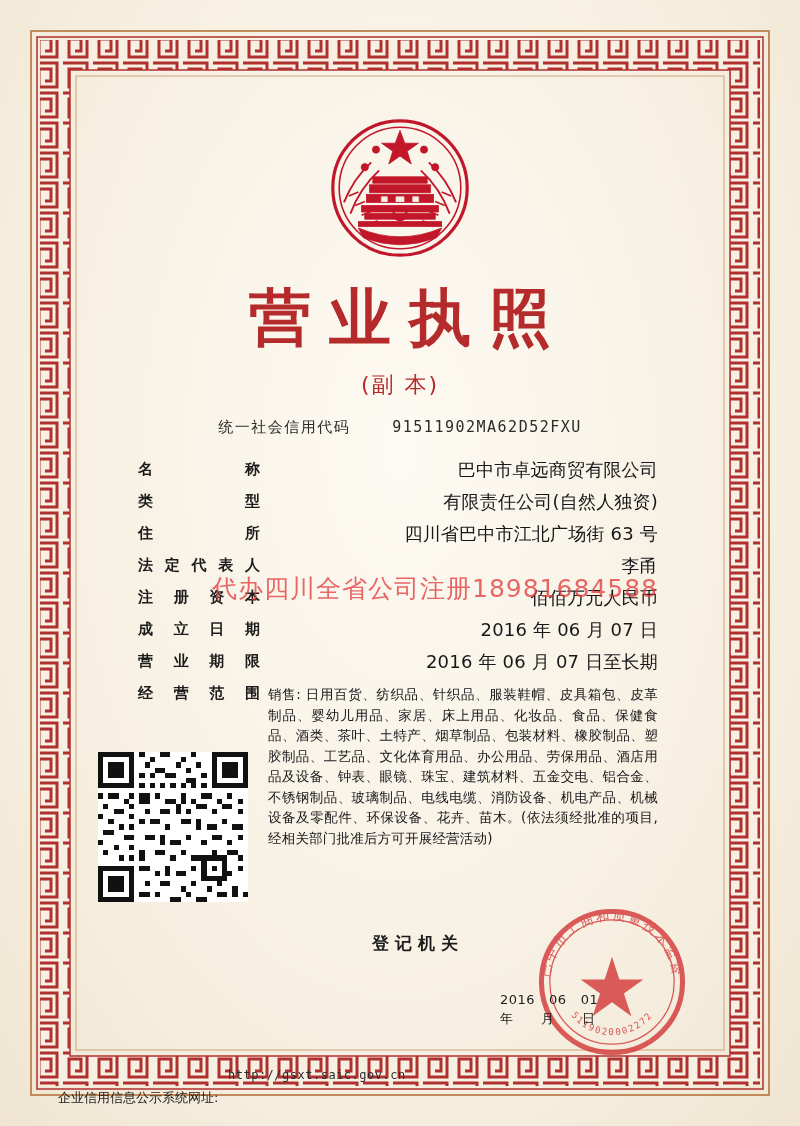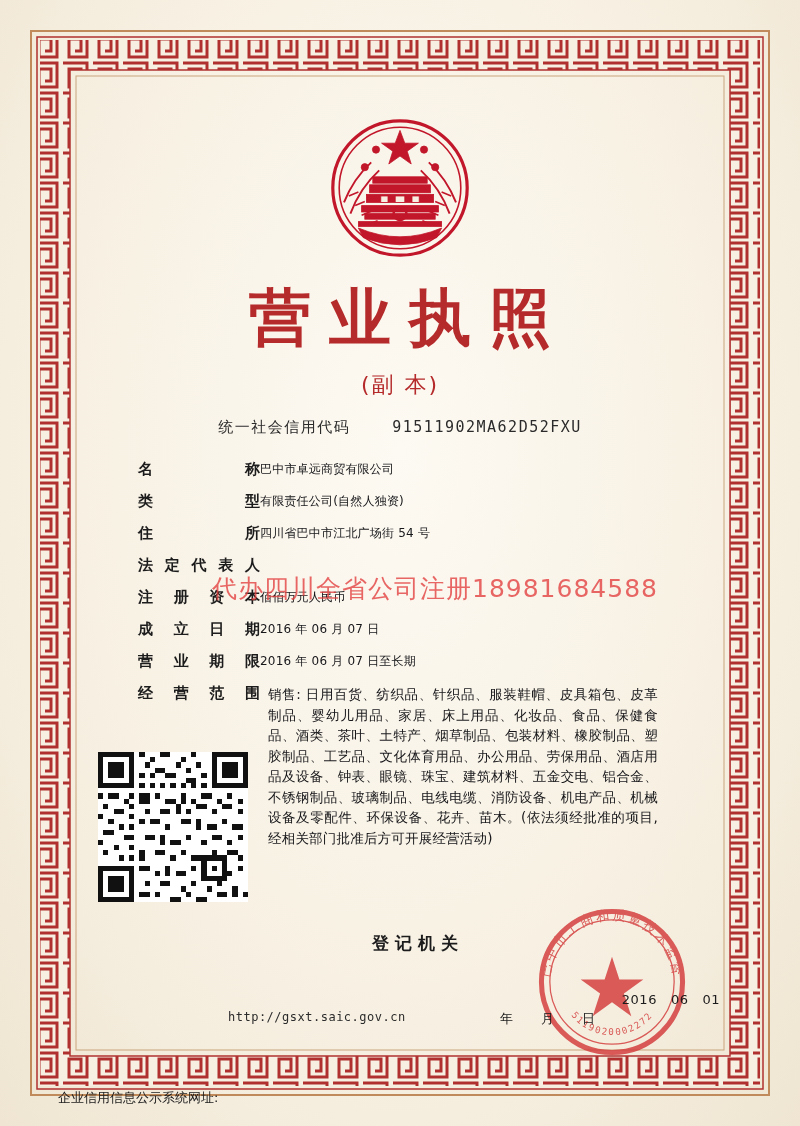--- a/index.html
+++ b/index.html
@@ -96,24 +96,25 @@
     font-weight: bold;
     color: #1c1c1c;
     letter-spacing: 0;
     display: flex;
     justify-content: space-between;
   }
   .row-label span { display: inline-block; }
   .row-value {
     flex: 1 1 auto;
     font-family: "DejaVu Sans", sans-serif;
-    font-size: 12px;
+    font-size: 18px;
     color: #17171a;
     line-height: 19px;
     letter-spacing: 0.2px;
+    text-align: right;
   }
   .row-value.scope {
     font-size: 13.5px;
     line-height: 20.5px;
     text-align: justify;
     text-justify: inter-ideograph;
     margin-left: 8px;
   }
   .row.scope-row { margin-top: 2px; }
 
@@ -142,21 +143,20 @@
     position: absolute;
     left: 500px;
     top: 992px;
     width: 220px;
     font-family: "DejaVu Sans", sans-serif;
     font-size: 13px;
     color: #1c1c1c;
     display: flex;
     gap: 14px;
     align-items: baseline;
-    justify-content: flex-end;
   }
   #issue-date .dt { letter-spacing: 0.5px; }
 
   
   #seal {
     position: absolute;
     left: 528px;
     top: 898px;
     width: 168px;
     height: 168px;
@@ -183,21 +183,21 @@
     top: 997px;
     width: 250px;
     font-family: "DejaVu Sans", sans-serif;
     font-size: 13.5px;
     line-height: 21px;
     color: #1c1c1c;
   }
   #site-url {
     position: absolute;
     left: 228px;
-    top: 1010px;
+    top: 1068px;
     font-family: "DejaVu Sans Mono", monospace;
     font-size: 12px;
     letter-spacing: 0.5px;
     color: #2b2b2b;
   }
   #footer-left {
     position: absolute;
     left: 58px;
     top: 1089px;
     font-family: "DejaVu Sans", sans-serif;
@@ -303,31 +303,32 @@
         <span>型</span>
       </div>
       <div class="row-value">有限责任公司(自然人独资)</div>
     </div>
 
     <div class="row">
       <div class="row-label">
         <span>住</span>
         <span>所</span>
       </div>
-      <div class="row-value">四川省巴中市江北广场街 54 号</div>
+      <div class="row-value">四川省巴中市江北广场街 63 号</div>
     </div>
 
     <div class="row">
       <div class="row-label">
         <span>法</span>
         <span>定</span>
         <span>代</span>
         <span>表</span>
         <span>人</span>
       </div>
+      <div class="row-value">李甬</div>
     </div>
 
     <div class="row">
       <div class="row-label">
         <span>注</span>
         <span>册</span>
         <span>资</span>
         <span>本</span>
       </div>
       <div class="row-value">佰佰万元人民币</div>

